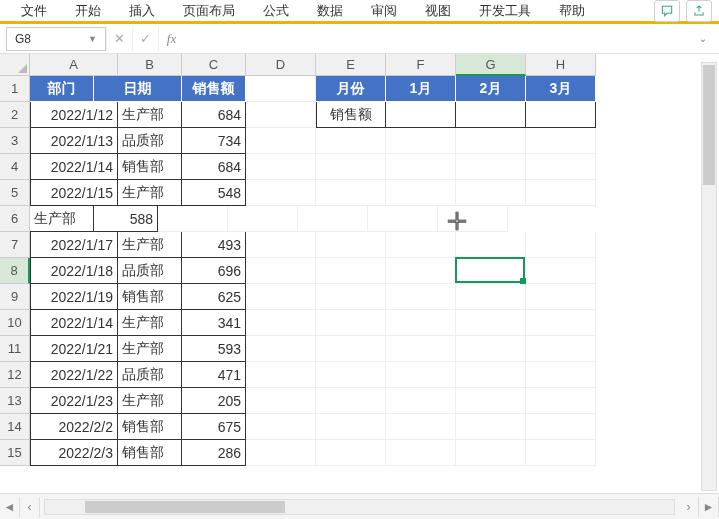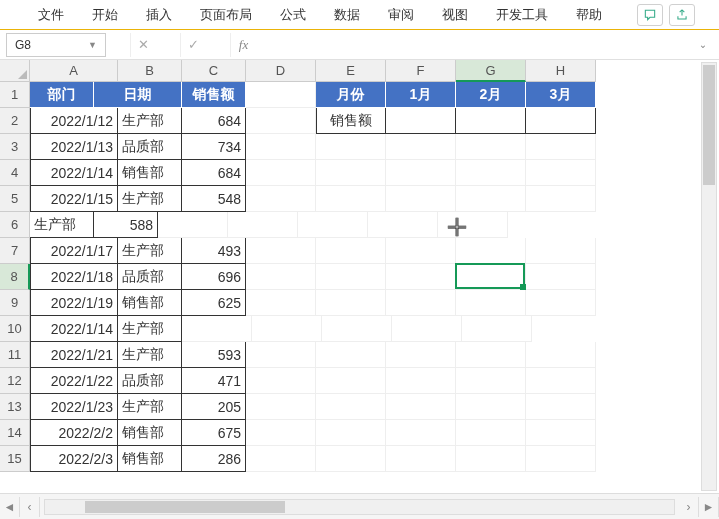--- a/index.html
+++ b/index.html
@@ -1,24 +1,24 @@
 <!DOCTYPE html>
 <html><head>
 <meta charset="utf-8">
 <style>
   * { box-sizing: border-box; margin: 0; padding: 0; }
   body { font-family: "Microsoft YaHei", sans-serif; font-size: 13px; background: #fff; color: #333; width: 719px; height: 519px; overflow: hidden; position: relative; }
   
-  .menubar { display: flex; align-items: center; height: 30px; padding: 0 24px; border-bottom: 1px solid #eab308; background: #fff; }
+  .menubar { display: flex; align-items: center; height: 24px; padding: 0 7px; border-bottom: 3px solid #eab308; background: #fff; }
   .menu-item { padding: 4px 14px; cursor: pointer; font-size: 13px; color: #333; }
   .menu-right { margin-left: auto; display: flex; gap: 6px; }
   .icon-btn { width: 26px; height: 22px; border: 1px solid #d0d0d0; border-radius: 3px; display: flex; align-items: center; justify-content: center; cursor: pointer; background: #fff; }
   .icon-btn svg { width: 14px; height: 14px; stroke: #3a8; fill: none; stroke-width: 1.8; }
   
-  .formula-bar { display: flex; align-items: center; height: 30px; border-bottom: 1px solid #e0e0e0; background: #fff; padding: 2px 6px; gap: 24px; }
+  .formula-bar { display: flex; align-items: center; height: 30px; border-bottom: 1px solid #e0e0e0; background: #fff; padding: 2px 6px; }
   .name-box { width: 100px; height: 24px; padding: 2px 8px; font-size: 12px; border: 1px solid #ccc; background: #fff; display: flex; align-items: center; justify-content: space-between; }
   .name-box-dd { font-size: 9px; color: #888; }
   .fb-btn { width: 26px; height: 24px; display: flex; align-items: center; justify-content: center; color: #aaa; font-size: 13px; border-left: 1px solid #eee; }
   .fb-fx { font-style: italic; font-family: serif; color: #888; }
   .fb-input { flex: 1; height: 24px; padding: 0 6px; }
   .fb-dd { width: 20px; text-align: center; color: #888; font-size: 10px; }
   
   .grid-area { position: relative; width: 719px; height: 432px; overflow: hidden; background: #fff; }
   .corner { position: absolute; top: 0; left: 0; width: 30px; height: 22px; background: #f0f0f0; border-right: 1px solid #ccc; border-bottom: 1px solid #ccc; z-index: 3; }
   .corner::after { content: ""; position: absolute; right: 2px; bottom: 2px; width: 0; height: 0; border-left: 9px solid transparent; border-bottom: 9px solid #bbb; }
@@ -209,20 +209,21 @@
         <div class="cell bbox-r bbox-b tar" style="width: 64px;">625</div>
         <div class="cell" style="width: 70px;"></div>
         <div class="cell" style="width: 70px;"></div>
         <div class="cell" style="width: 70px;"></div>
         <div class="cell" style="width: 70px;"></div>
         <div class="cell" style="width: 70px;"></div>
       </div>
       <div class="row">
         <div class="cell bbox-r bbox-b bbox-l tar" style="width: 88px;">2022/1/14</div>
         <div class="cell bbox-r bbox-b" style="width: 64px;">生产部</div>
+        <div class="cell bbox-r bbox-b tar" style="width: 64px;">341</div>
         <div class="cell" style="width: 70px;"></div>
         <div class="cell" style="width: 70px;"></div>
         <div class="cell" style="width: 70px;"></div>
         <div class="cell" style="width: 70px;"></div>
         <div class="cell" style="width: 70px;"></div>
       </div>
       <div class="row">
         <div class="cell bbox-r bbox-b bbox-l tar" style="width: 88px;">2022/1/21</div>
         <div class="cell bbox-r bbox-b" style="width: 64px;">生产部</div>
         <div class="cell bbox-r bbox-b tar" style="width: 64px;">593</div>

